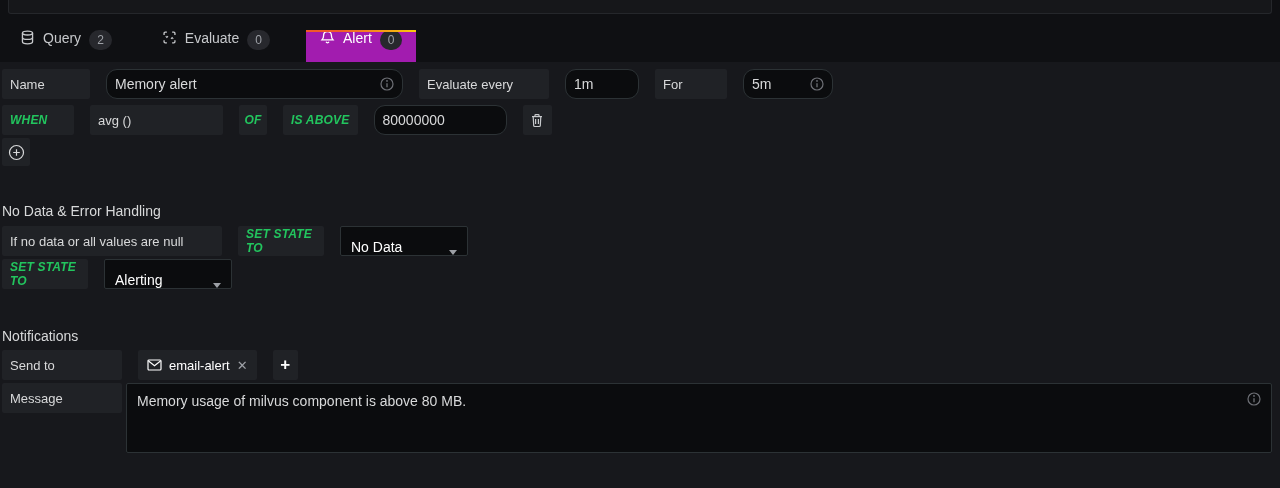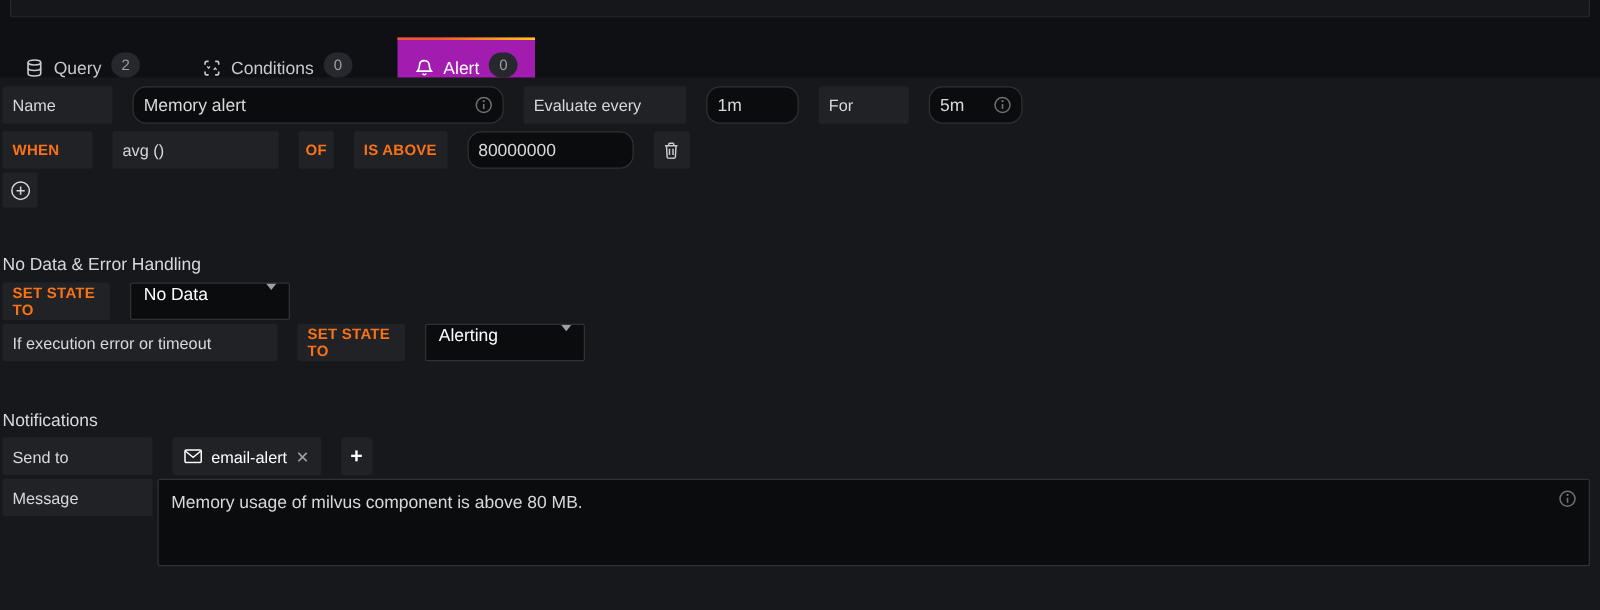--- a/index.html
+++ b/index.html
@@ -13,21 +13,21 @@
   
   .panel-above {
     height:14px; margin:0 8px;
     background:#16171a;
     border:1px solid #25272b; border-top:none;
     border-radius:0 0 3px 3px;
   }
   
   .tabbar { display:flex; align-items:stretch; height:32px; margin-top:16px; padding-left:6px; }
   .tab {
-    display:flex; align-items:flex-end; gap:8px;
+    display:flex; align-items:flex-start; gap:8px;
     padding:0 14px; margin-right:22px;
     color:#c7c9cc; cursor:pointer; position:relative;
   }
   .tab .tab-label { font-size:14px; }
   .tab.active { background:#a21caf; color:#ffffff; }
   .tab.active::before {
     content:""; position:absolute; top:0; left:0; right:0; height:2px;
     background-image:linear-gradient(to right, #f05a28 30%, #fbca0a 99%);
   }
   .tab-icon { display:flex; align-items:center; }
@@ -54,40 +54,40 @@
     padding:0 8px; border-radius:2px; flex:none;
   }
   .finput {
     background:#0b0c0e; border:1px solid #2c3235; border-radius:11px;
     color:#d8d9da; font-size:14px;
     display:flex; align-items:center; gap:6px;
     padding:0 8px; flex:none;
   }
   .finput .grow { flex:1 1 auto; white-space:nowrap; overflow:hidden; }
   .keyword {
-    background:#202226; color:#f97316;
+    background:#202226; color:#22c55e;
     font-size:12px; font-weight:700; letter-spacing:.2px;
     display:flex; align-items:center; padding:0 8px;
-    border-radius:2px; flex:none; cursor:pointer;
+    border-radius:2px; flex:none; cursor:pointer;font-style:italic;
   }
   .keyword.center { justify-content:center; padding:0; }
   .part {
     background:#202226; color:#d8d9da;
     font-size:13px; font-weight:500;
     display:flex; align-items:center; padding:0 8px;
     border-radius:2px; flex:none; cursor:pointer;
   }
   .iconbtn {
     background:#202226; border-radius:2px; flex:none;
     display:flex; align-items:center; justify-content:center; cursor:pointer;
   }
   .select {
     background:#0b0c0e; border:1px solid #2c3235; border-radius:2px;
     color:#ffffff; font-size:14px;
-    display:flex; align-items:flex-start; justify-content:space-between;
+    display:flex; align-items:flex-end; justify-content:space-between;
     padding:0 10px; flex:none; cursor:pointer;
   }
   .caret {
     width:0; height:0; border-left:4px solid transparent;
     border-right:4px solid transparent; border-top:5px solid #9da0a6;
   }
   .tag {
     background:#202226; border-radius:2px;
     display:flex; align-items:center; gap:7px;
     padding:0 9px; flex:none; color:#ffffff; font-size:13px; font-weight:500;
@@ -132,21 +132,21 @@
   <div class="tab">
     <span class="tab-icon">
       <svg width="15" height="15" viewBox="0 0 16 16" fill="none" stroke-width="1.4">
         <path d="M5.2 2.2 H3.4 a1.2 1.2 0 0 0 -1.2 1.2 v1.8"></path>
         <path d="M10.8 2.2 h1.8 a1.2 1.2 0 0 1 1.2 1.2 v1.8"></path>
         <path d="M13.8 10.8 v1.8 a1.2 1.2 0 0 1 -1.2 1.2 h-1.8"></path>
         <path d="M5.2 13.8 H3.4 a1.2 1.2 0 0 1 -1.2 -1.2 v-1.8"></path>
         <path d="M4 6.5 l1.2 1.5 1.2-1.5 M9.6 9.5 l1.2-1.5 1.2 1.5" stroke-width="1.1"></path>
       </svg>
     </span>
-    <span class="tab-label">Conditions</span>
+    <span class="tab-label">Evaluate</span>
     <span class="badge">0</span>
   </div>
   <div class="tab active">
     <span class="tab-icon">
       <svg width="15" height="15" viewBox="0 0 16 16" fill="none" stroke-width="1.4">
         <path d="M8 1.6 c-2.7 0 -4.2 1.9 -4.2 4.4 0 2.9 -1.3 3.9 -1.8 4.6 h12 c-.5 -.7 -1.8 -1.7 -1.8 -4.6 0 -2.5 -1.5 -4.4 -4.2 -4.4 z"></path>
         <path d="M6.5 12.6 a1.6 1.6 0 0 0 3 0"></path>
       </svg>
     </span>
     <span class="tab-label">Alert</span>
@@ -165,21 +165,21 @@
         <circle cx="7" cy="7" r="6" stroke="#6e7076" stroke-width="1.2"></circle>
         <path d="M7 6.2 v4" stroke="#6e7076" stroke-width="1.3"></path>
           <circle cx="7" cy="3.9" r=".9" fill="#6e7076"></circle>
       </svg>
     </div>
     <div class="flabel w130">Evaluate every</div>
     <div class="finput" style="width:74px">
       <span class="grow">1m</span>
     </div>
     <div class="flabel w72">For</div>
-    <div class="finput" style="width:75px">
+    <div class="finput" style="width:90px">
       <span class="grow">5m</span>
       <svg class="info-icon" width="14" height="14" viewBox="0 0 14 14" fill="none">
         <circle cx="7" cy="7" r="6" stroke="#6e7076" stroke-width="1.2"></circle>
         <path d="M7 6.2 v4" stroke="#6e7076" stroke-width="1.3"></path>
           <circle cx="7" cy="3.9" r=".9" fill="#6e7076"></circle>
       </svg>
     </div>
   </div>
 
 
@@ -204,29 +204,29 @@
   <div class="iconbtn mt3" style="width:28px;height:28px">
     <svg width="17" height="17" viewBox="0 0 17 17" fill="none" stroke="#d8d9da" stroke-width="1.2">
       <circle cx="8.5" cy="8.5" r="7"></circle>
         <path d="M8.5 5.2 v6.6 M5.2 8.5 h6.6"></path>
     </svg>
   </div>
 
   <div class="section-heading mt37">No Data &amp; Error Handling</div>
 
   <div class="frow mt6">
+    <div class="flabel w220">If no data or all values are null</div>
     <div class="keyword" style="width:86px">SET STATE TO</div>
     <div class="select" style="width:128px">
       <span>No Data</span>
       <span class="caret"></span>
     </div>
   </div>
 
   <div class="frow mt3">
-    <div class="flabel w220">If execution error or timeout</div>
     <div class="keyword" style="width:86px">SET STATE TO</div>
     <div class="select" style="width:128px">
       <span>Alerting</span>
       <span class="caret"></span>
     </div>
   </div>
 
   <div class="section-heading mt39">Notifications</div>
 
   <div class="frow mt5">

